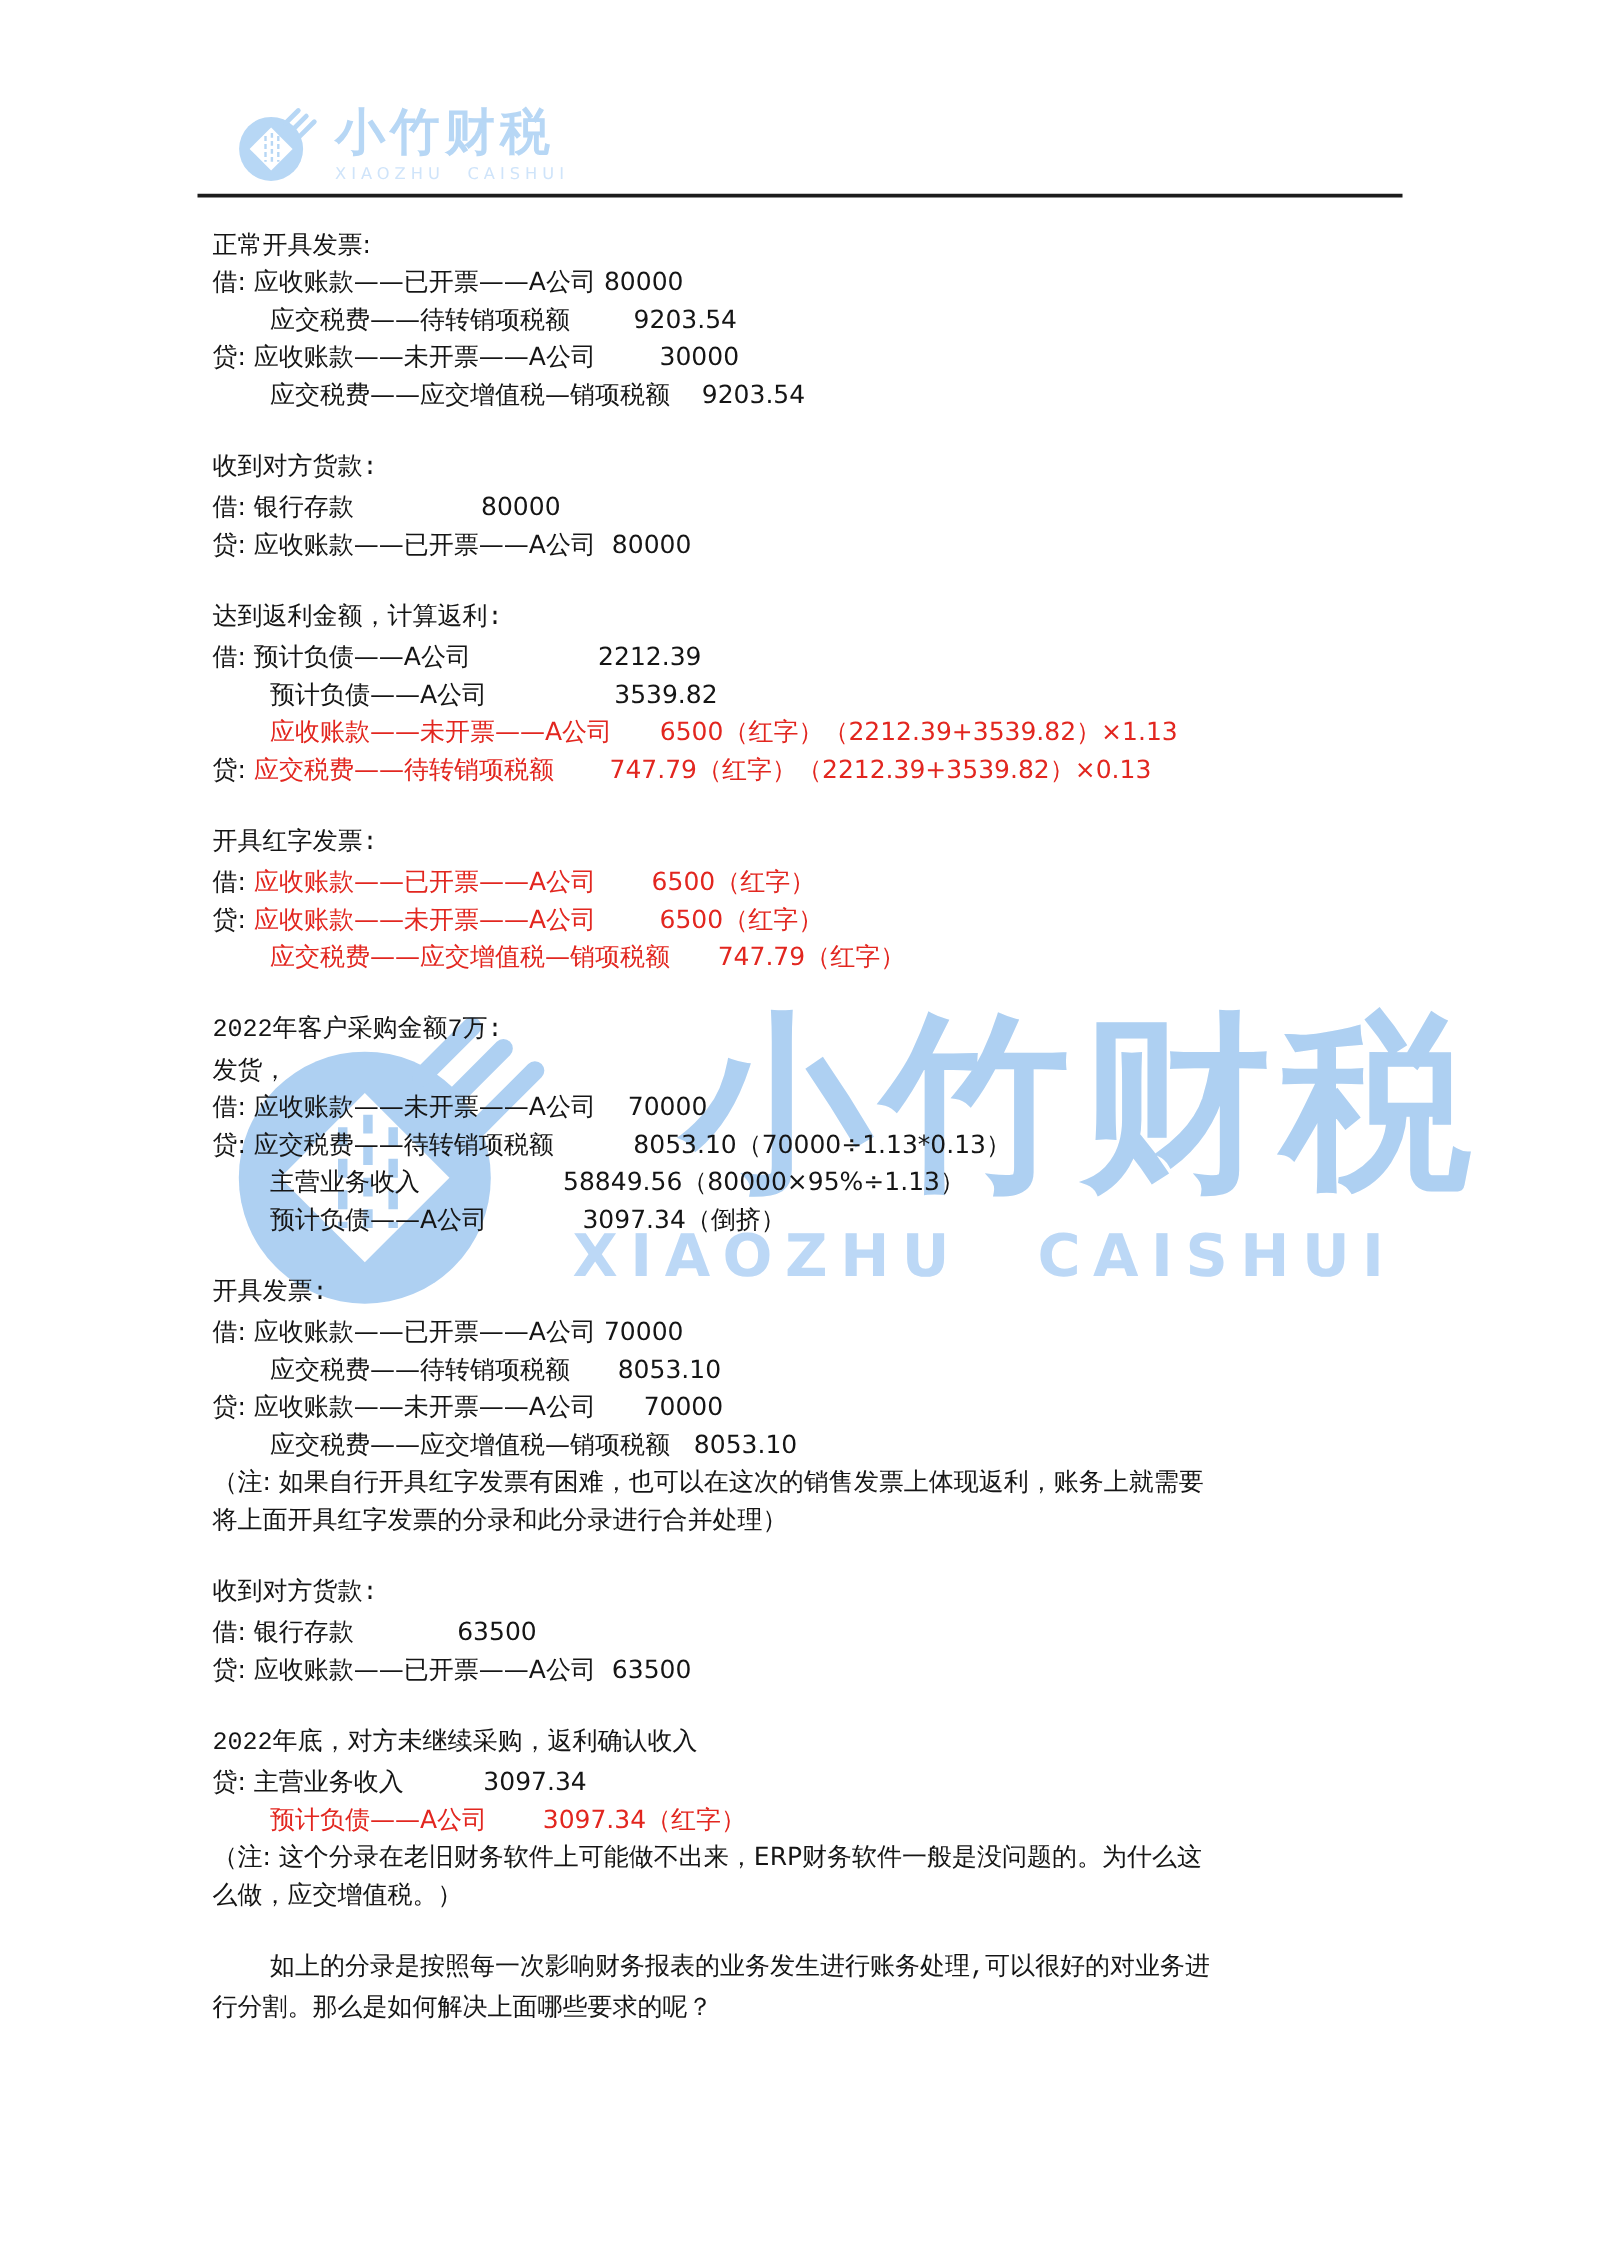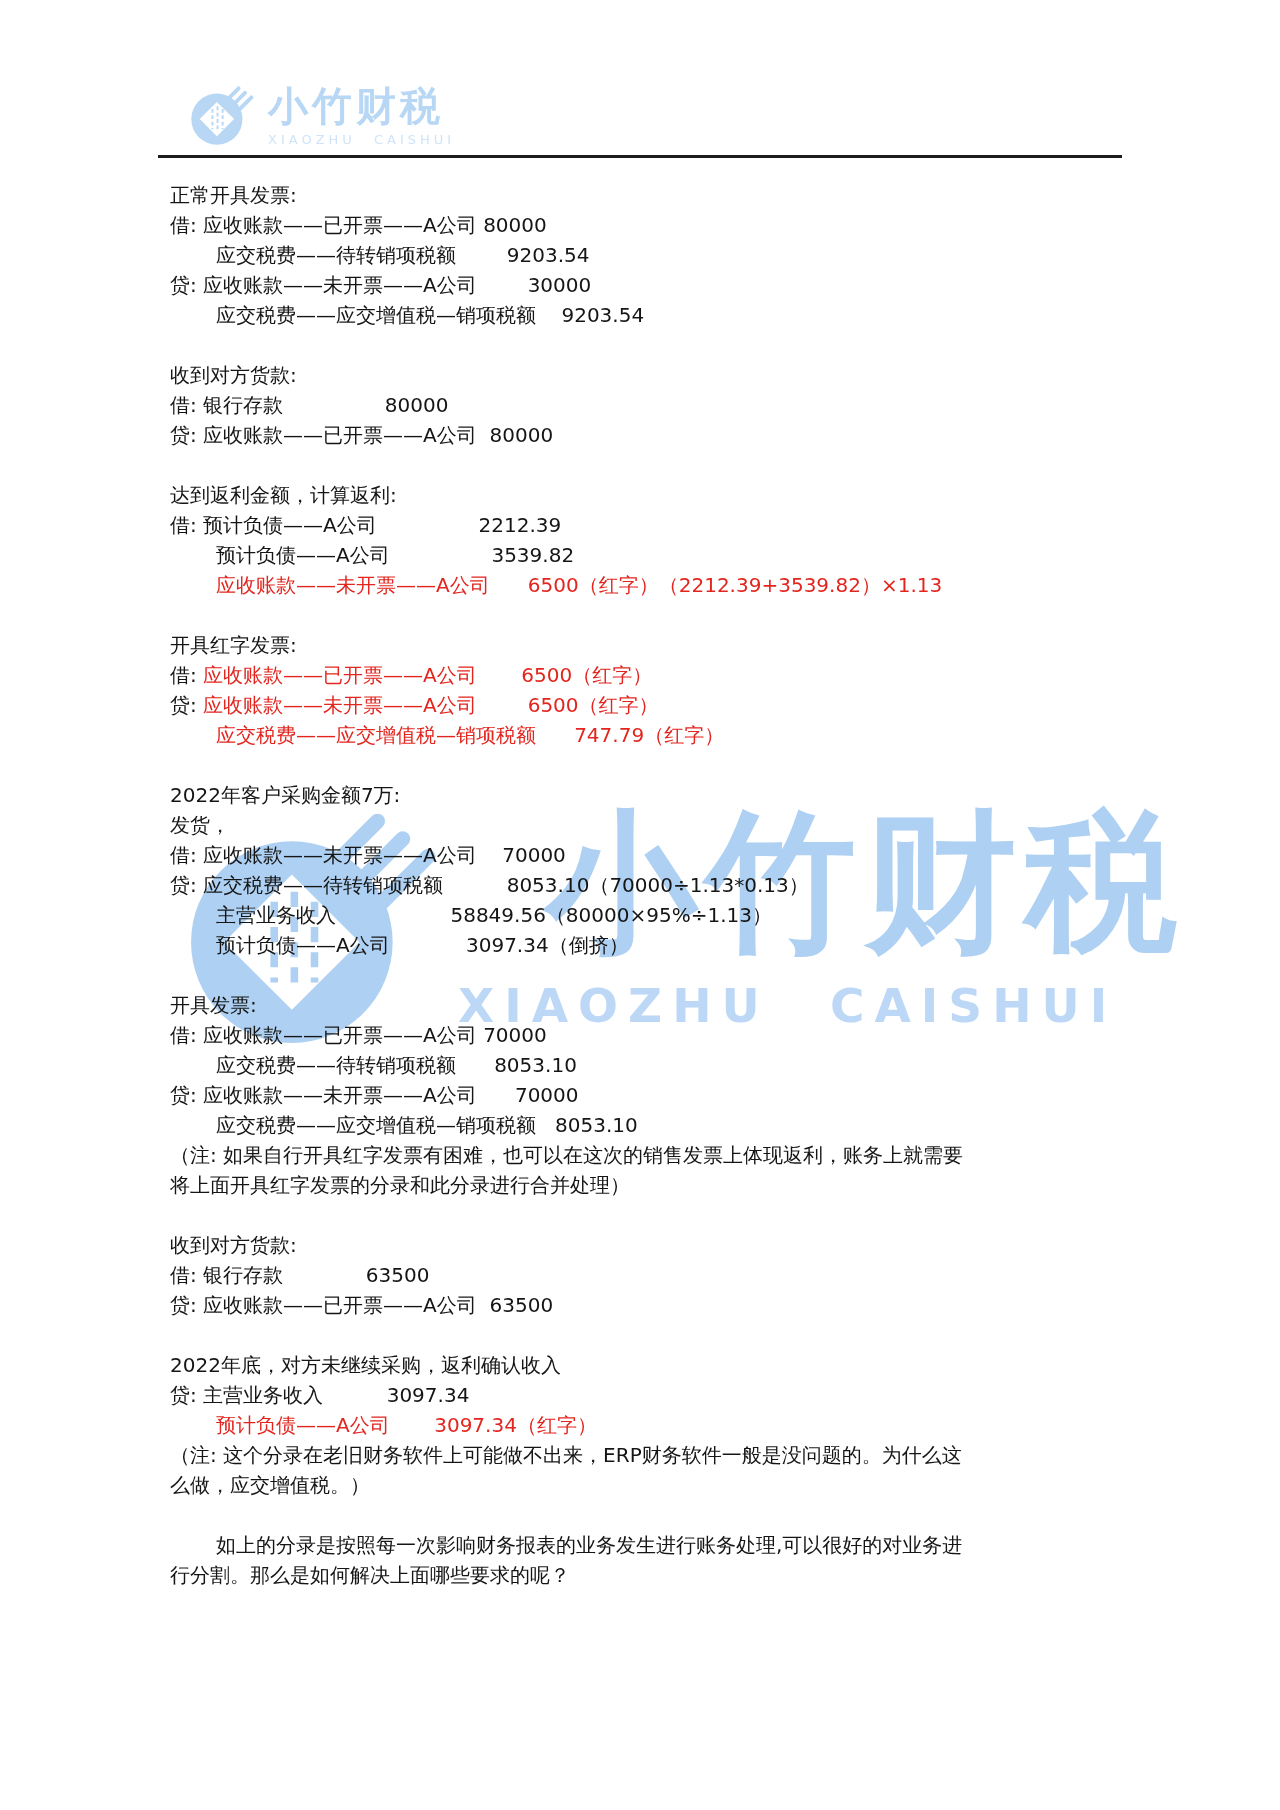--- a/index.html
+++ b/index.html
@@ -21,21 +21,21 @@
   
   .wm{position:absolute;left:0;top:0;width:1280px;height:1810px;z-index:0;pointer-events:none;}
   .wm .logo{position:absolute;left:186px;top:796px;width:252px;height:252px;color:var(--wm,#aecff2);}
   .wm .cn{position:absolute;left:545px;top:788px;font-size:152px;line-height:190px;font-weight:bold;
           color:var(--wm,#aecff2);letter-spacing:8px;white-space:nowrap;}
   .wm .en{position:absolute;left:458px;top:978px;font-size:47px;font-weight:bold;letter-spacing:10px;
           word-spacing:34px;color:var(--wm-light,#bcd8f6);white-space:nowrap;}
   
   .doc{position:absolute;left:170px;top:180px;width:1040px;z-index:1;}
   .line{white-space:pre;font-size:20px;line-height:30px;min-height:30px;}
-  .line.gap{margin-top:30px;}
+  .line.gap{margin-top:30px;font-family:Liberation Mono, monospace;}
   .line.ind{padding-left:46px;}
   .red{color:var(--red,#e2261f);}
 </style>
 </head>
 <body>
 
 <div id="page">
 
   <div class="wm">
     <svg class="logo" viewBox="0 0 100 100" aria-hidden="true">
@@ -89,20 +89,21 @@
       <div class="line ind"><span>应交税费——待转销项税额        9203.54</span></div>
       <div class="line"><span>贷: 应收账款——未开票——A公司        30000</span></div>
       <div class="line ind"><span>应交税费——应交增值税—销项税额    9203.54</span></div>
       <div class="line gap"><span>收到对方货款:</span></div>
       <div class="line"><span>借: 银行存款                80000</span></div>
       <div class="line"><span>贷: 应收账款——已开票——A公司  80000</span></div>
       <div class="line gap"><span>达到返利金额，计算返利:</span></div>
       <div class="line"><span>借: 预计负债——A公司                2212.39</span></div>
       <div class="line ind"><span>预计负债——A公司                3539.82</span></div>
       <div class="line ind"><span class="red">应收账款——未开票——A公司      6500（红字）（2212.39+3539.82）×1.13</span></div>
+      <div class="line"><span>贷: </span><span class="red">应交税费——待转销项税额       747.79（红字）（2212.39+3539.82）×0.13</span></div>
       <div class="line gap"><span>开具红字发票:</span></div>
       <div class="line"><span>借: </span><span class="red">应收账款——已开票——A公司       6500（红字）</span></div>
       <div class="line"><span>贷: </span><span class="red">应收账款——未开票——A公司        6500（红字）</span></div>
       <div class="line ind"><span class="red">应交税费——应交增值税—销项税额      747.79（红字）</span></div>
       <div class="line gap"><span>2022年客户采购金额7万:</span></div>
       <div class="line"><span>发货，</span></div>
       <div class="line"><span>借: 应收账款——未开票——A公司    70000</span></div>
       <div class="line"><span>贷: 应交税费——待转销项税额          8053.10（70000÷1.13*0.13）</span></div>
       <div class="line ind"><span>主营业务收入                  58849.56（80000×95%÷1.13）</span></div>
       <div class="line ind"><span>预计负债——A公司            3097.34（倒挤）</span></div>

